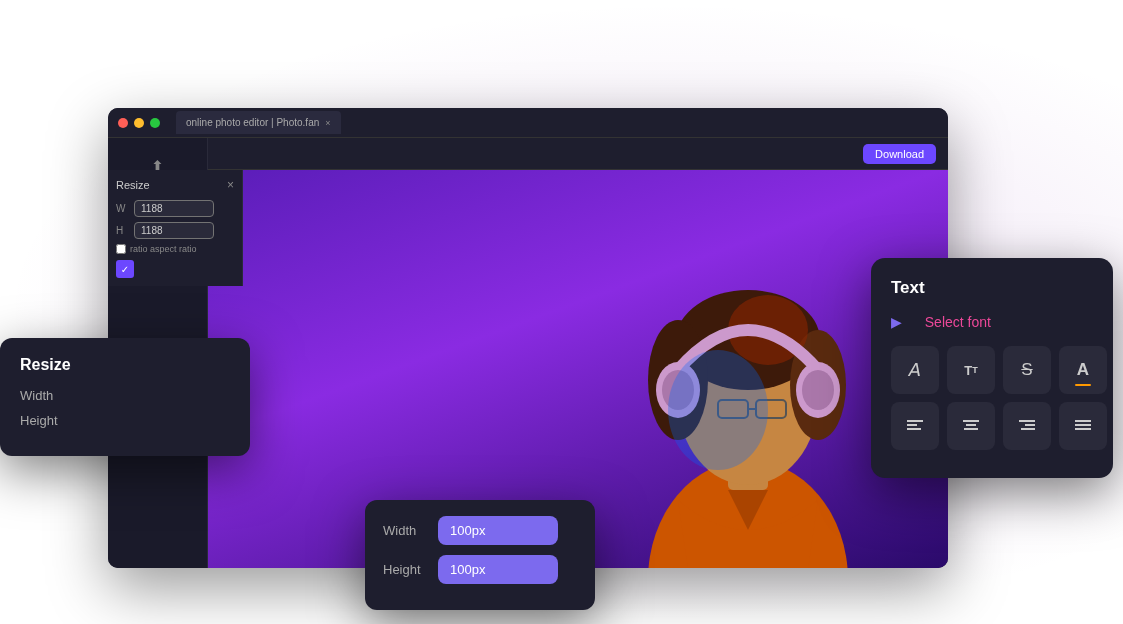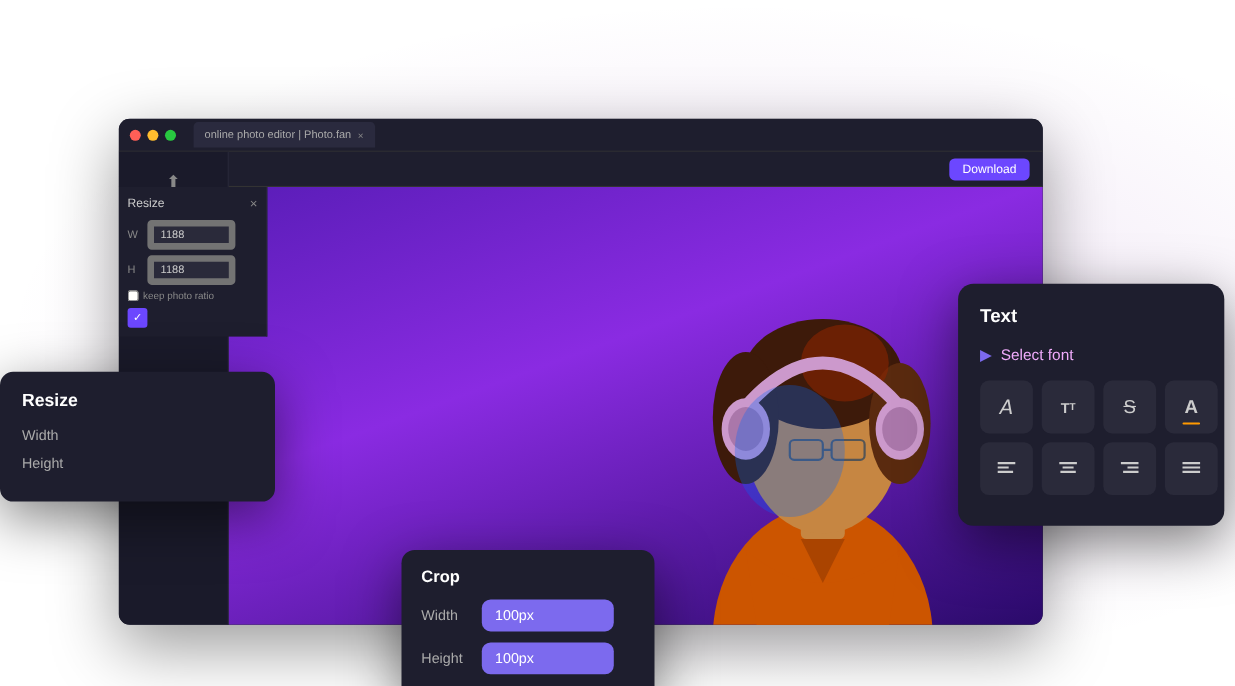--- a/index.html
+++ b/index.html
@@ -247,21 +247,22 @@
       cursor: pointer;
     }
 
     .chevron-icon {
       color: #7c6aee;
       font-size: 14px;
     }
 
     .select-font-label {
       font-size: 14px;
-      color: #f0abfc;
+      color: #ec4899;
+      margin-left: 15px;
     }
 
     .text-tools-grid {
       display: grid;
       grid-template-columns: repeat(4, 1fr);
       gap: 8px;
       margin-bottom: 8px;
     }
 
     .text-tool-btn {
@@ -330,21 +331,21 @@
     }
 
     .inner-field-label {
       font-size: 10px;
       color: #888;
       width: 14px;
     }
 
     .inner-field-input {
       background: #2a2a3a;
-      border: 6px solid #737373;
+      border: 1px solid #737373;
       border-radius: 4px;
       padding: 2px 6px;
       color: #ccc;
       font-size: 10px;
       width: 80px;
       outline: none;
     }
 
     .inner-checkbox-row {
       display: flex;
@@ -449,21 +450,21 @@
     <div class="inner-field-row">
       <span class="inner-field-label">W</span>
       <input class="inner-field-input" type="text" value="1188" style="">
     </div>
     <div class="inner-field-row">
       <span class="inner-field-label">H</span>
       <input class="inner-field-input" type="text" value="1188" style="">
     </div>
     <div class="inner-checkbox-row">
       <input class="inner-checkbox" type="checkbox" style="">
-      <span class="inner-checkbox-label">keep photo ratio</span>
+      <span class="inner-checkbox-label">ratio aspect ratio</span>
     </div>
     <div class="inner-checkmark">
       <span>✓</span>
     </div>
   </div>
 
   <div class="photo-bg">
 
     <svg class="woman-svg" viewBox="0 0 300 440" xmlns="http://www.w3.org/2000/svg">
 
@@ -502,21 +503,20 @@
   <div class="resize-panel-title">Resize</div>
   <div class="resize-field-row">
     <span class="resize-field-label">Width</span>
   </div>
   <div class="resize-field-row">
     <span class="resize-field-label">Height</span>
   </div>
 </div>
 
 <div class="crop-panel">
-  <div class="crop-panel-title">Crop</div>
   <div class="crop-field-row">
     <span class="crop-field-label">Width</span>
     <input class="crop-field-input" type="text" value="100px" style="">
   </div>
   <div class="crop-field-row">
     <span class="crop-field-label">Height</span>
     <input class="crop-field-input" type="text" value="100px" style="">
   </div>
 </div>
 

